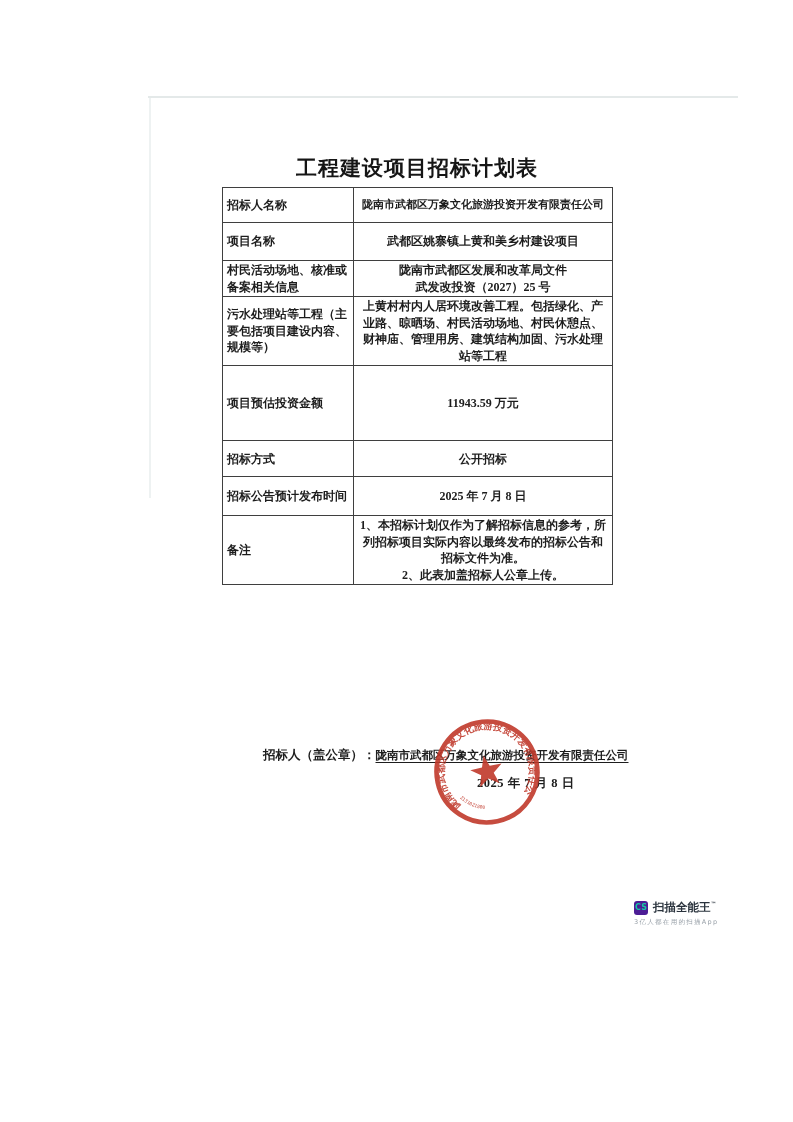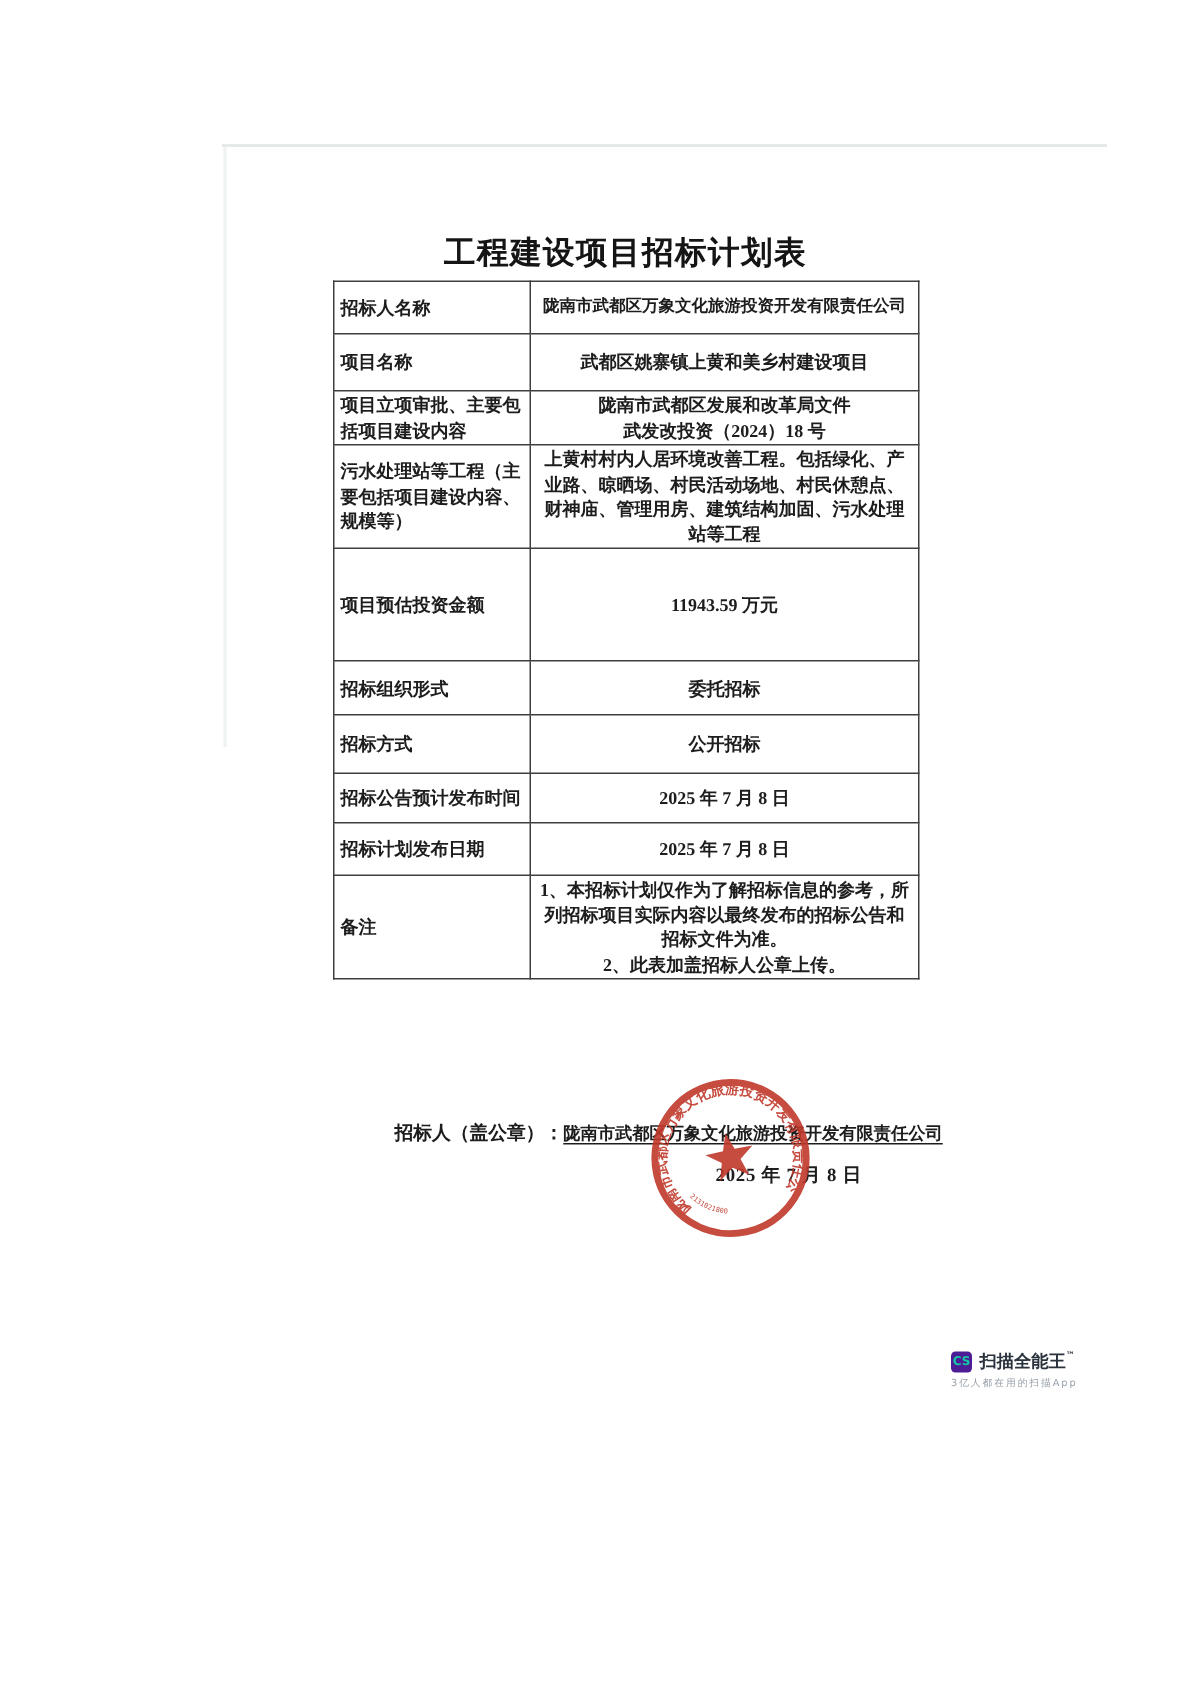--- a/index.html
+++ b/index.html
@@ -114,46 +114,38 @@
     <tbody>
         <tr>
           <td class="label">招标人名称</td>
           <td class="value">陇南市武都区万象文化旅游投资开发有限责任公司</td>
         </tr>
         <tr>
           <td class="label">项目名称</td>
           <td class="value">武都区姚寨镇上黄和美乡村建设项目</td>
         </tr>
         <tr>
-          <td class="label">项目立项审批、主要包括项目建设内容</td>
+          <td class="label">村民活动场地、核准或备案相关信息</td>
           <td class="value">陇南市武都区发展和改革局文件
-武发改投资（2024）18 号</td>
+武发改投资（2027）25 号</td>
         </tr>
         <tr>
           <td class="label">污水处理站等工程（主要包括项目建设内容、规模等）</td>
           <td class="value">上黄村村内人居环境改善工程。包括绿化、产业路、晾晒场、村民活动场地、村民休憩点、财神庙、管理用房、建筑结构加固、污水处理站等工程</td>
         </tr>
         <tr>
           <td class="label">项目预估投资金额</td>
           <td class="value">11943.59 万元</td>
         </tr>
         <tr>
-          <td class="label">招标组织形式</td>
-          <td class="value">委托招标</td>
-        </tr>
-        <tr>
           <td class="label">招标方式</td>
           <td class="value">公开招标</td>
         </tr>
         <tr>
           <td class="label">招标公告预计发布时间</td>
-          <td class="value">2025 年 7 月 8 日</td>
-        </tr>
-        <tr>
-          <td class="label">招标计划发布日期</td>
           <td class="value">2025 年 7 月 8 日</td>
         </tr>
         <tr>
           <td class="label">备注</td>
           <td class="value">1、本招标计划仅作为了解招标信息的参考，所列招标项目实际内容以最终发布的招标公告和招标文件为准。
 2、此表加盖招标人公章上传。</td>
         </tr>
       </tbody>
   </table>
 

